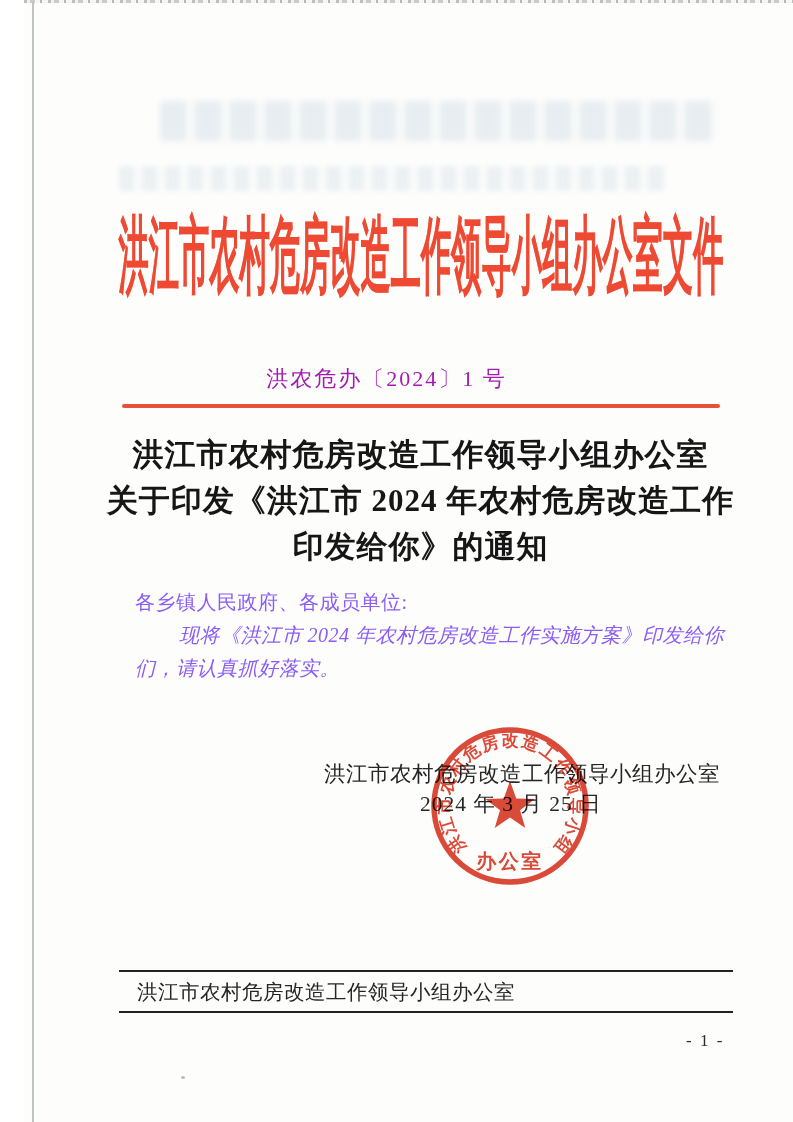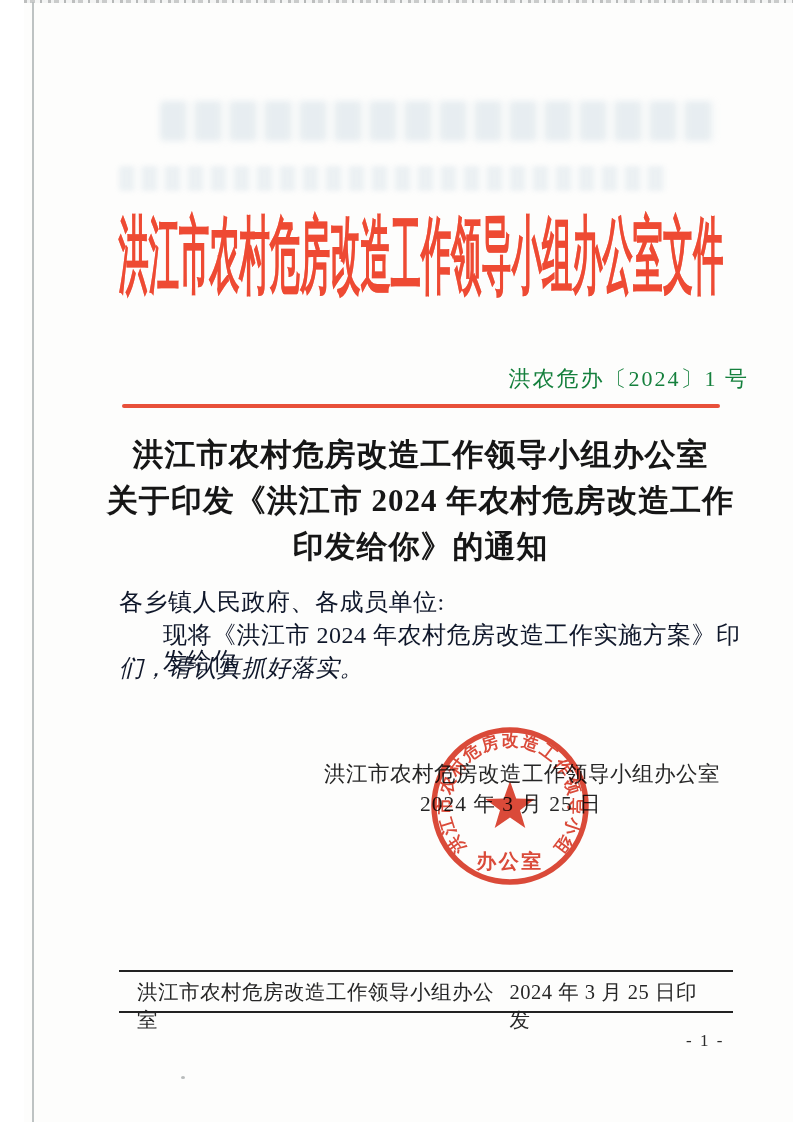--- a/index.html
+++ b/index.html
@@ -49,39 +49,39 @@
     transform: translateX(-50%) scaleX(0.36);
     transform-origin: center top;
     white-space: nowrap;
     font-size: 84px; line-height: 92px; font-weight: bold;
     color: #ee4a33;
     letter-spacing: 0px;
     text-shadow: 0 0 1px rgba(238,74,51,.55);
   }
   .doc-number {
     position: absolute; top: 366px; left: 0; width: 725px;
-    text-align: right; font-size: 22px; line-height: 26px;
-    color: #15803d; letter-spacing: 2px;
+    text-align: center; font-size: 22px; line-height: 26px;
+    color: #a21caf; letter-spacing: 2px;
   }
   .red-rule {
     position: absolute; left: 98px; top: 404px; width: 598px; height: 4px;
     background: #e8503a; border-radius: 2px;
   }
   .doc-title {
     position: absolute; top: 432px; left: 0; width: 793px;
     text-align: center; font-size: 31px; line-height: 46px;
     font-weight: bold; color: #161616; letter-spacing: 1px;
   }
   .body-text {
-    position: absolute; left: 95px; width: 624px;
-    font-size: 24px; line-height: 26px; color: #0f172a;
+    position: absolute; left: 111px; width: 624px;
+    font-size: 20px; line-height: 26px; color: #8b5cf6;
     letter-spacing: 0.5px;
   }
   .salutation { top: 589px; }
-  .para-line-1 { top: 622px; padding-left: 44px; }
+  .para-line-1 { top: 622px; padding-left: 44px; font-style: italic; }
   .para-line-2 { top: 655px; font-style: italic; }
   .sig-org {
     position: absolute; left: 300px; top: 762px;
     font-size: 21.5px; line-height: 25px; color: #262626; letter-spacing: 0.5px;
   }
   .sig-date {
     position: absolute; left: 396px; top: 792px;
     font-size: 21.5px; line-height: 25px; color: #262626; letter-spacing: 1px;
   }
   .seal {
@@ -137,19 +137,18 @@
     <text font-size="17" fill="#d93a28" letter-spacing="1.8">
       <textPath href="#sealArc" startOffset="1">洪江市农村危房改造工作领导小组</textPath>
     </text>
     <polygon fill="#d93a28" points="85,60 91.2,77.5 109.7,78 95.0,89.2 100.3,107 85,96.5 69.7,107 75.0,89.2 60.3,78 78.8,77.5"></polygon>
     <text x="85" y="147" text-anchor="middle" font-size="20" letter-spacing="2.5" fill="#d93a28">办公室</text>
   </svg>
 
   <div class="footer-rule footer-rule-top"></div>
   <div class="footer-row">
     <span>洪江市农村危房改造工作领导小组办公室</span>
-    <span>2024 年 3 月 25 日印发</span>
   </div>
   <div class="footer-rule footer-rule-bottom"></div>
 
   <div class="page-number">- 1 -</div>
 
 </div>
 
 </body></html>

